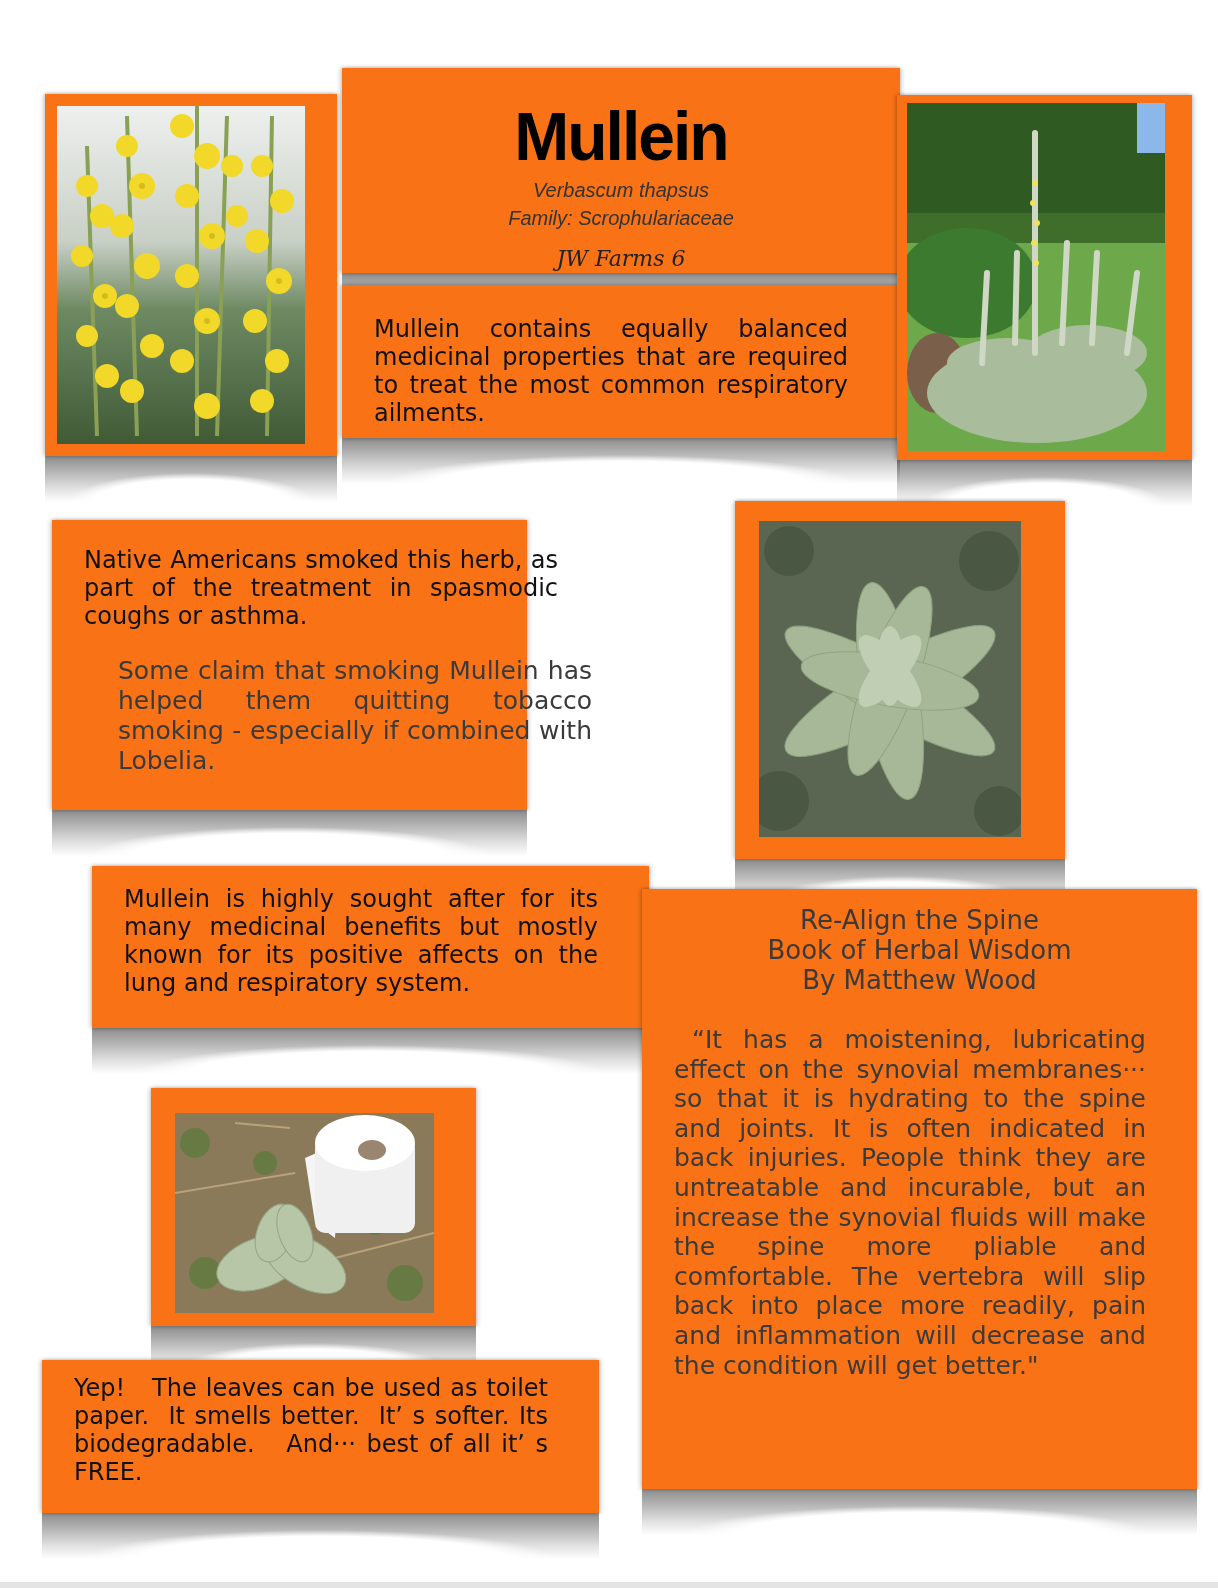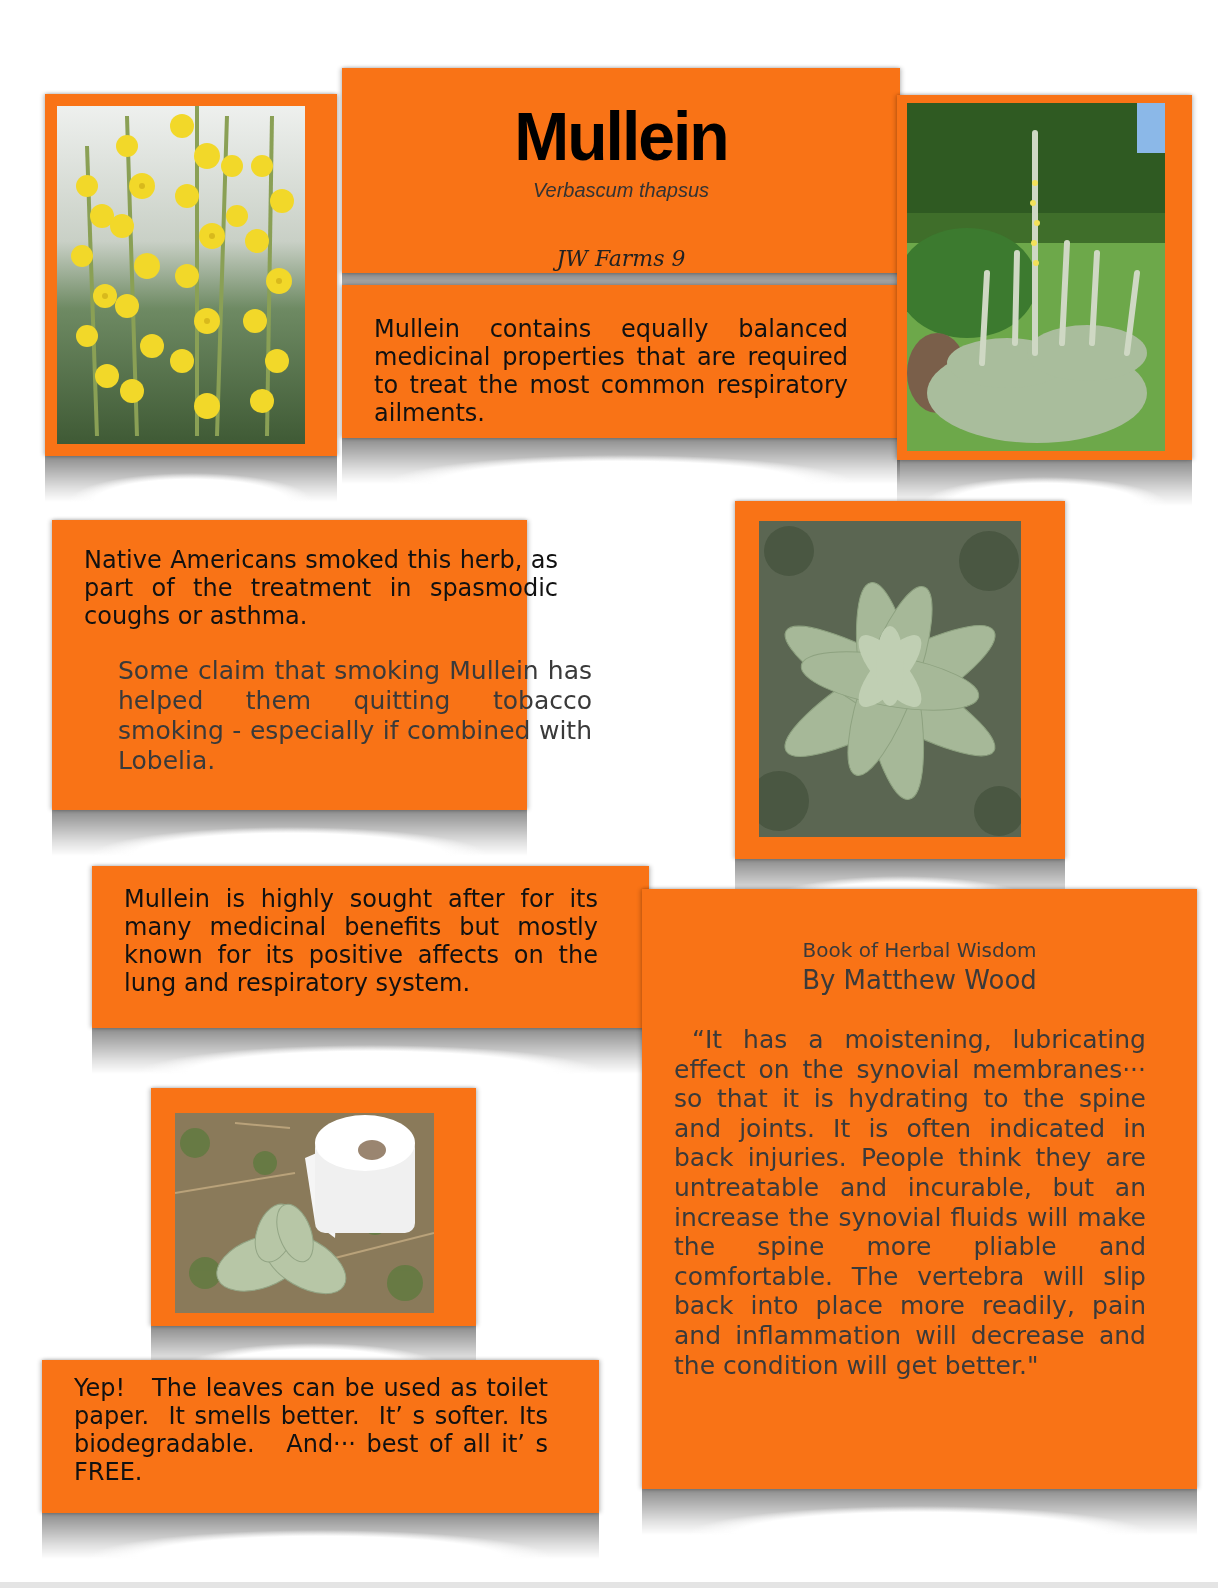--- a/index.html
+++ b/index.html
@@ -78,21 +78,22 @@
           <circle cx="48" cy="190" r="3"></circle>
           <circle cx="150" cy="215" r="3"></circle>
       </g>
     </svg>
   </div>
 </div>
 
 <div class="card" style="left:342px;top:68px;width:538px;height:205px;">
   <div class="title" style="top:30px;font-size:66px;letter-spacing:-2px;transform:scaleY(1.05);">Mullein</div>
   <div class="sub" style="top:108px;">Verbascum thapsus</div>
-  <div class="script" style="top:178px;">JW Farms 9</div>
+  <div class="sub" style="top:136px;">Family:  Scrophulariaceae</div>
+  <div class="script" style="top:178px;">JW Farms 6</div>
 </div>
 
 <div class="card" style="left:342px;top:285px;width:538px;height:153px;">
   <div class="txt" style="left:32px;top:30px;width:474px;font-size:24px;line-height:28px;">Mullein contains equally balanced medicinal properties that are required to treat the most common respiratory ailments.</div>
 </div>
 
 <div class="card" style="left:897px;top:95px;width:275px;height:365px;">
   <div class="photo" style="left:10px;top:8px;width:258px;height:348px;">
     <svg width="258" height="348" viewBox="0 0 258 348">
       <rect width="258" height="348" fill="#3f6e2a"></rect>
@@ -188,18 +189,19 @@
       <ellipse cx="197" cy="37" rx="14" ry="10" fill="#9a8570"></ellipse>
     </svg>
   </div>
 </div>
 
 <div class="card" style="left:42px;top:1360px;width:537px;height:153px;">
   <div class="txt" style="left:32px;top:14px;width:474px;font-size:24px;line-height:28px;white-space:pre-wrap;">Yep!   The leaves can be used as toilet paper.  It smells better.  It’ s softer. Its biodegradable.   And··· best of all it’ s FREE.</div>
 </div>
 
 <div class="card" style="left:642px;top:889px;width:535px;height:600px;">
-  <div class="txt gray" style="left:0;right:0;top:46px;text-align:center;text-align-last:center;font-size:20px;line-height:30px;">Book of Herbal Wisdom</div>
+  <div class="txt gray" style="left:0;right:0;top:16px;text-align:center;text-align-last:center;font-size:26px;line-height:30px;">Re-Align the Spine</div>
+  <div class="txt gray" style="left:0;right:0;top:46px;text-align:center;text-align-last:center;font-size:26px;line-height:30px;">Book of Herbal Wisdom</div>
   <div class="txt gray" style="left:0;right:0;top:76px;text-align:left;text-align-last:center;font-size:26px;line-height:30px;">By Matthew Wood</div>
   <div class="txt gray" style="left:32px;top:136px;width:472px;font-size:25px;line-height:29.6px;text-indent:18px;">“It has a moistening, lubricating effect on the synovial membranes··· so that it is hydrating to the spine and joints. It is often indicated in back injuries. People think they are untreatable and incurable, but an increase the synovial fluids will make the spine more pliable and comfortable. The vertebra will slip back into place more readily, pain and inflammation will decrease and the condition will get better."</div>
 </div>
 
 <div class="bottom-strip"></div>
 
 </body></html>

